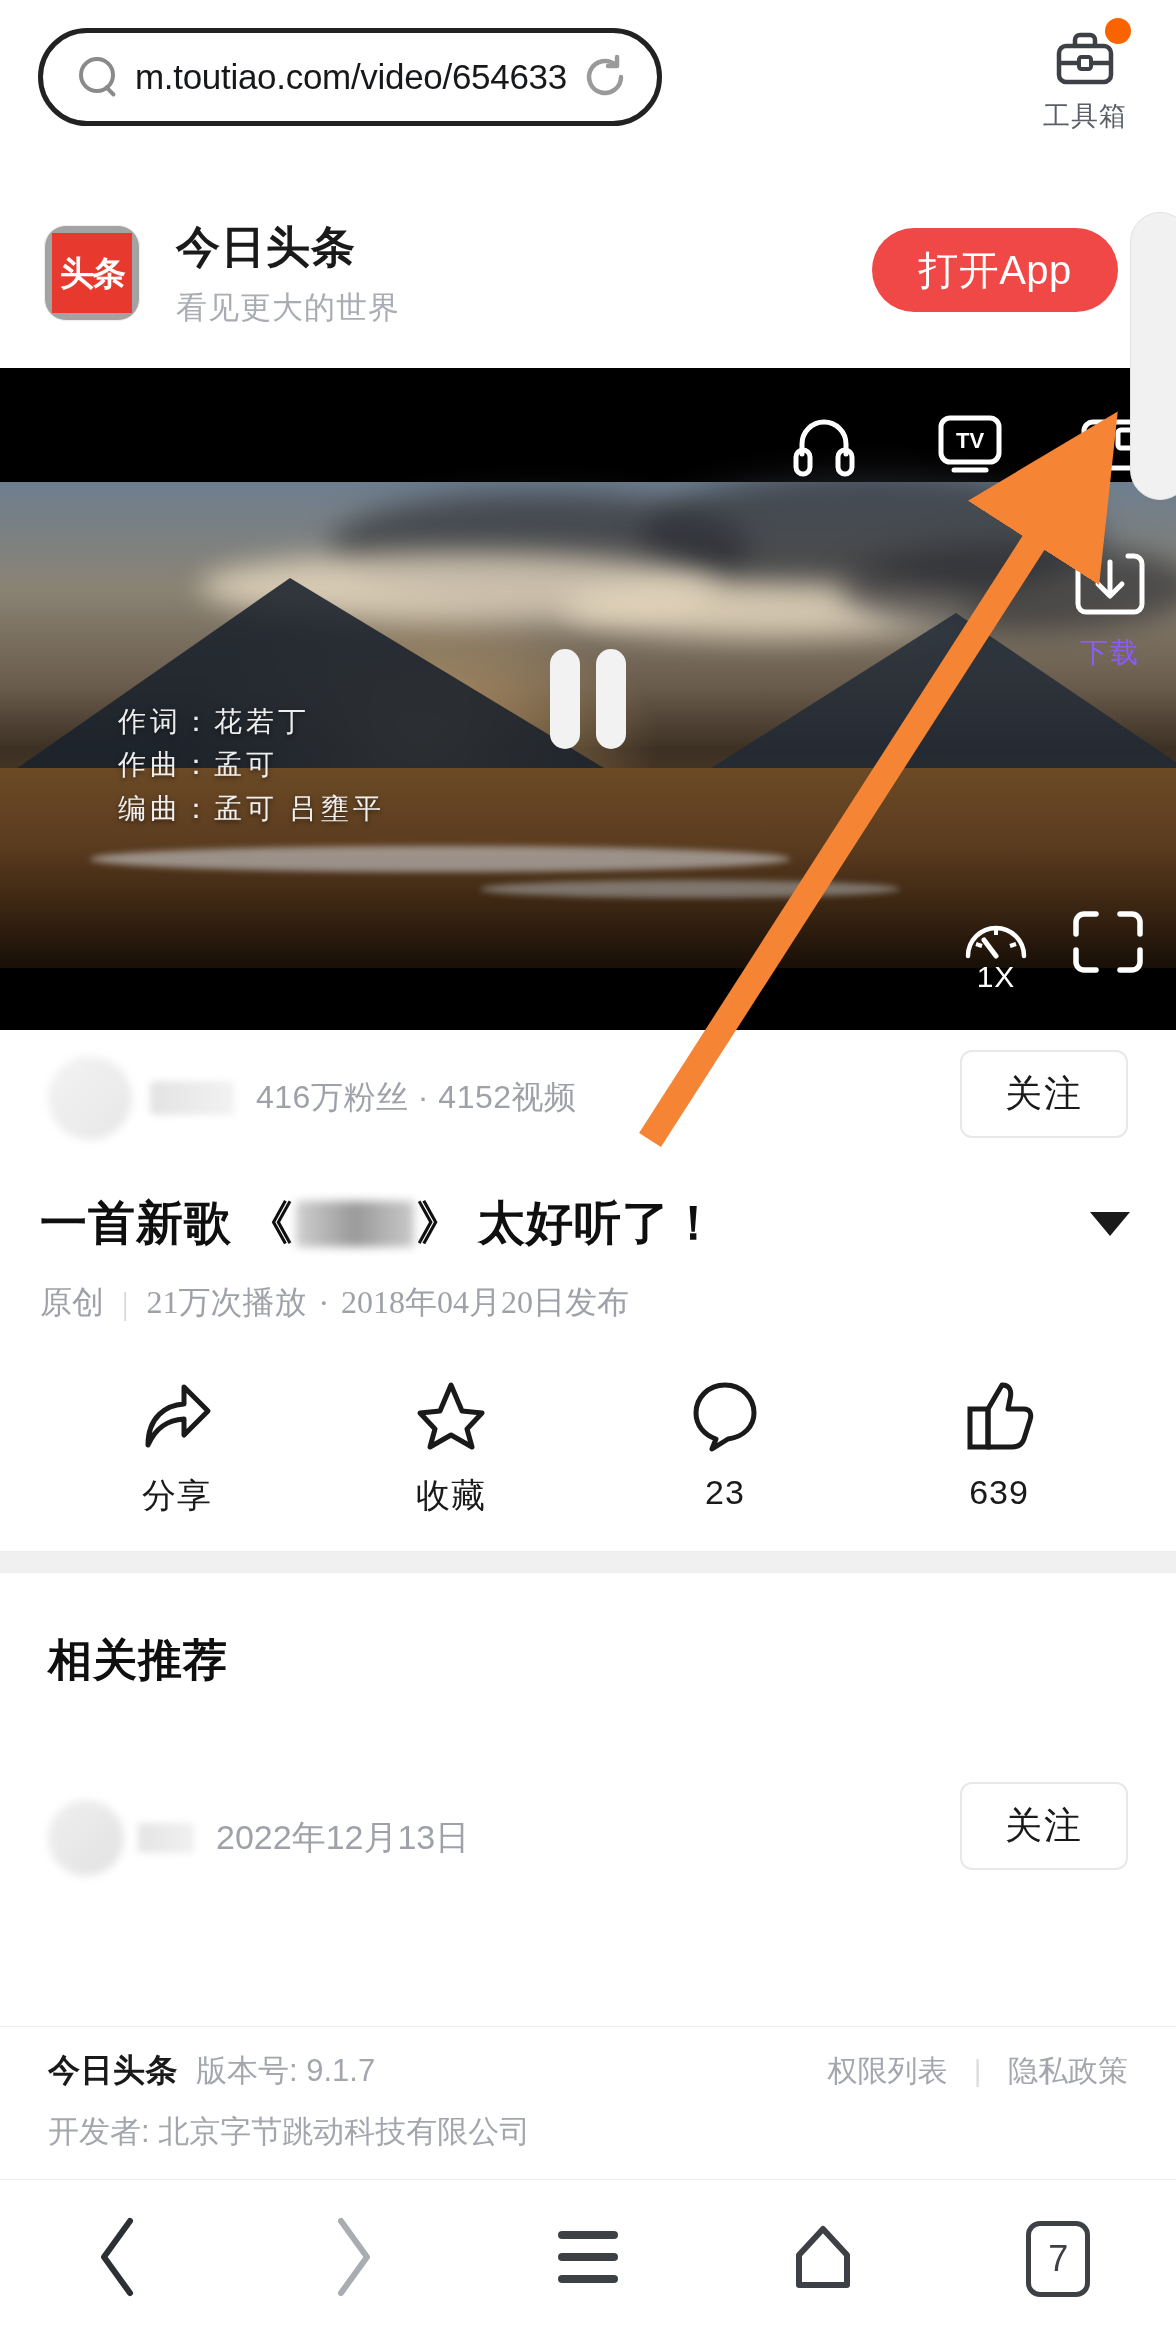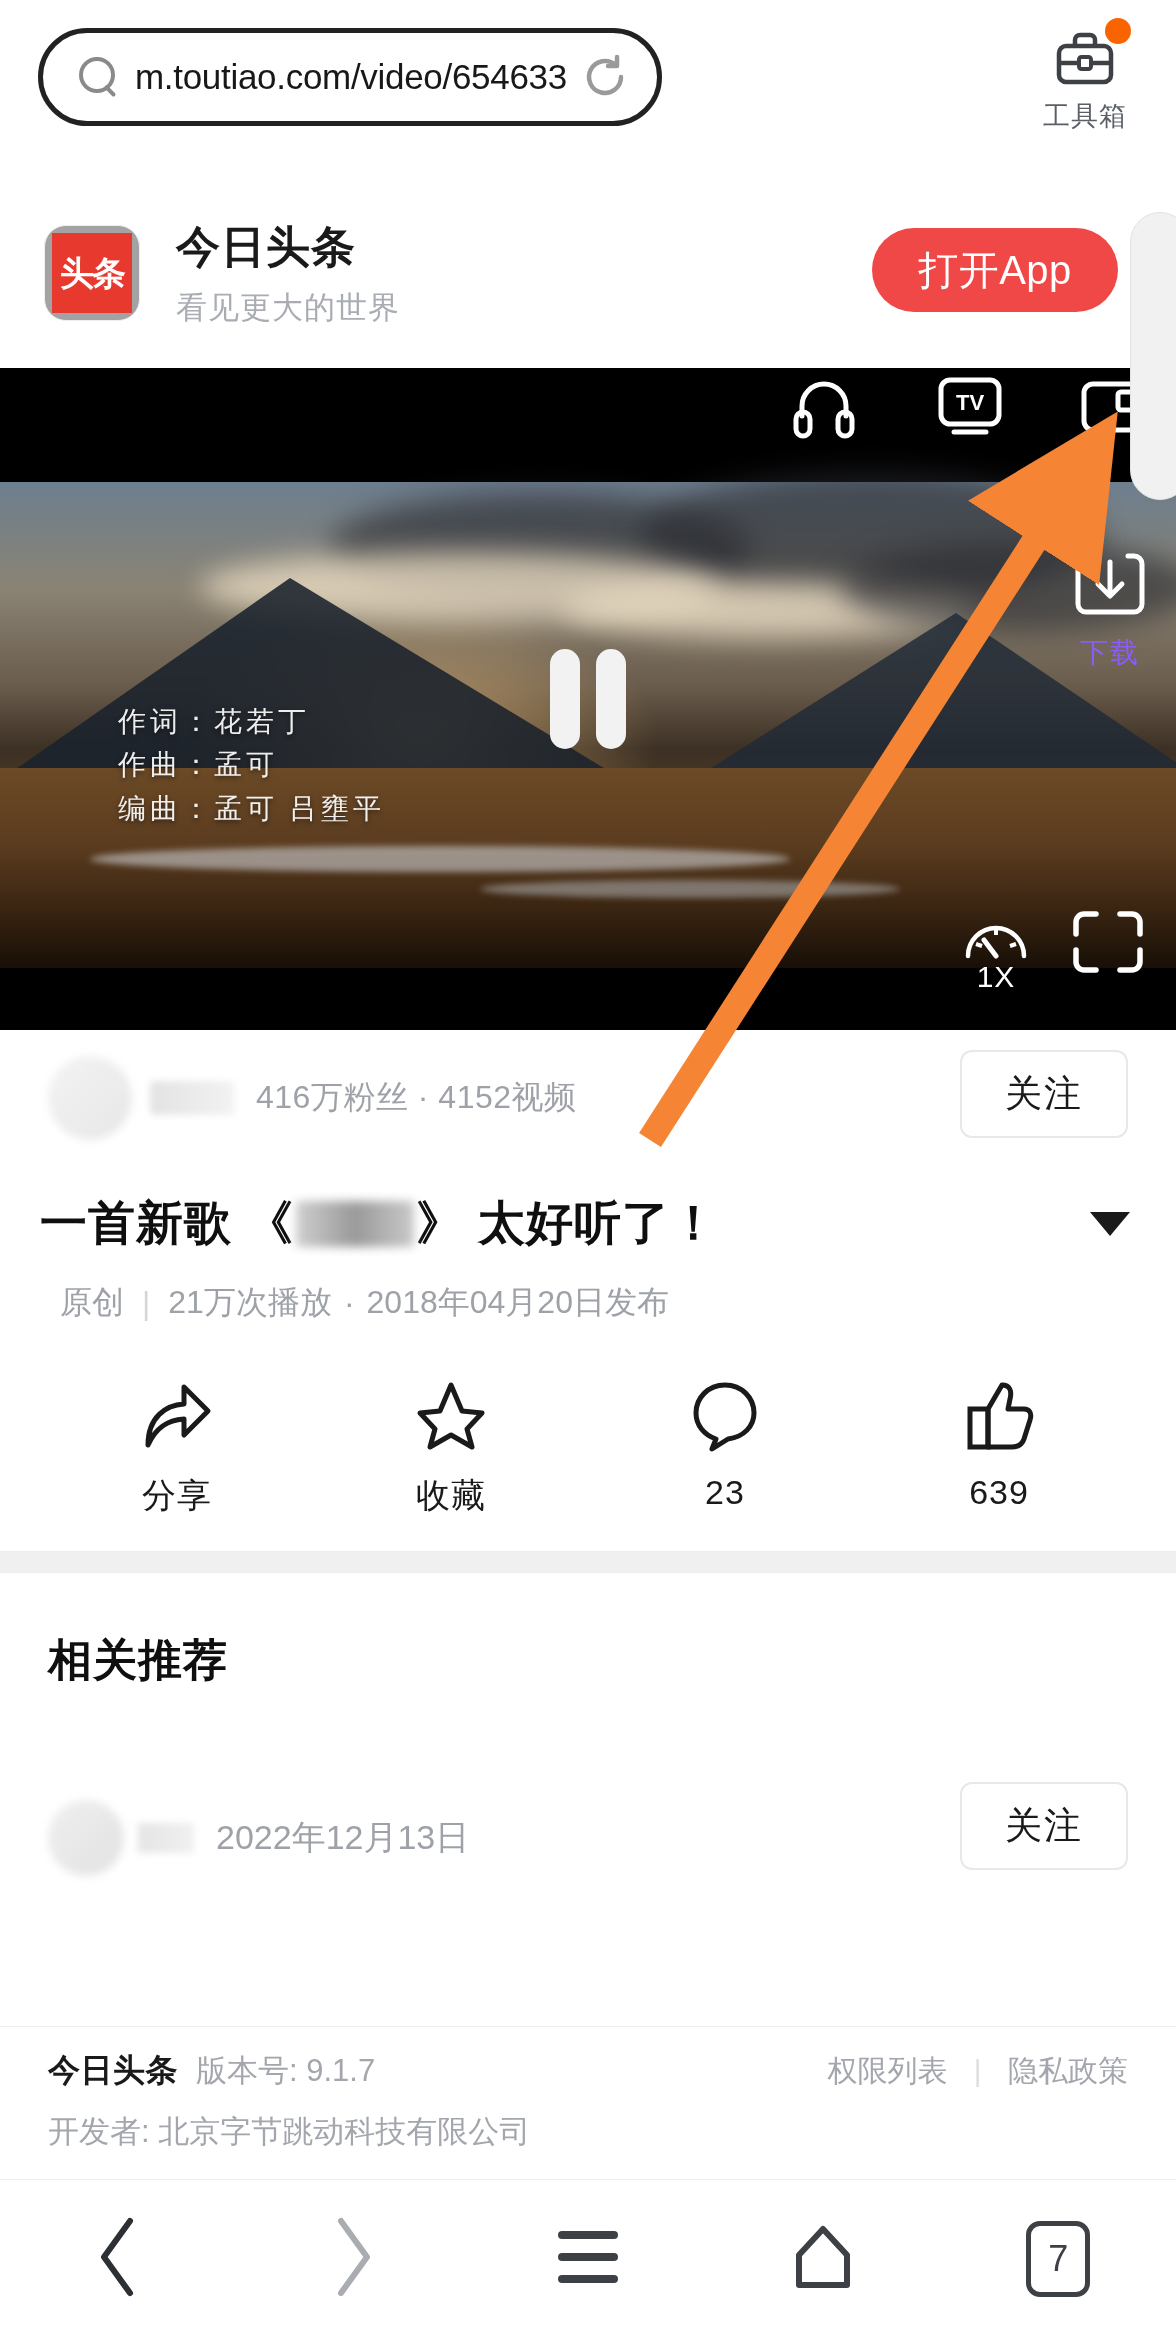--- a/index.html
+++ b/index.html
@@ -141,21 +141,21 @@
 
   .credits {
     position: absolute; left: 118px; top: 218px;
     color: rgba(255,255,255,0.92); font-size: 28px; line-height: 1.55;
     font-family: "Liberation Serif", serif; letter-spacing: 4px;
     text-shadow: 0 2px 5px rgba(0,0,0,0.55);
   }
 
   .player-top-icons {
     position: absolute; top: 0; left: 0; width: 100%; height: 114px;
-    display: flex; align-items: flex-start; justify-content: flex-end;
+    display: flex; align-items: flex-end; justify-content: flex-end;
     padding-right: 22px; gap: 70px;
   }
   .pt-ico { width: 76px; height: 76px; position: relative; }
 
   .pause-btn {
     position: absolute; left: 50%; top: 50%;
     transform: translate(-50%, -50%);
     display: flex; gap: 16px;
   }
   .pause-btn span {
@@ -242,22 +242,22 @@
     display: inline-block; width: 118px; height: 46px; margin: 0 2px;
     background: linear-gradient(90deg,#cfcfcf,#9a9a9a,#c9c9c9);
     filter: blur(5px); border-radius: 3px;
   }
   .caret-down {
     width: 0; height: 0; border-left: 20px solid transparent;
     border-right: 20px solid transparent; border-top: 24px solid #1a1a1a;
     margin-right: 6px;
   }
   .meta-row {
-    margin-top: 26px; padding: 0 60px; font-size: 32px; color: #9ea2a8;
-    display: flex; align-items: center; gap: 0;
+    margin-top: 26px; padding: 0 40px; font-size: 32px; color: #9ea2a8;
+    display: flex; align-items: center; gap: 0; font-family: Liberation Serif, serif;
   }
   .meta-sep { margin: 0 18px; color: #d6d6d6; }
 
   .action-bar {
     margin-top: 52px; height: 170px;
     display: flex; align-items: flex-start; justify-content: space-around;
     padding: 0 40px;
   }
   .action-item { display: flex; flex-direction: column; align-items: center; width: 200px; }
   .action-item .ai-label {

